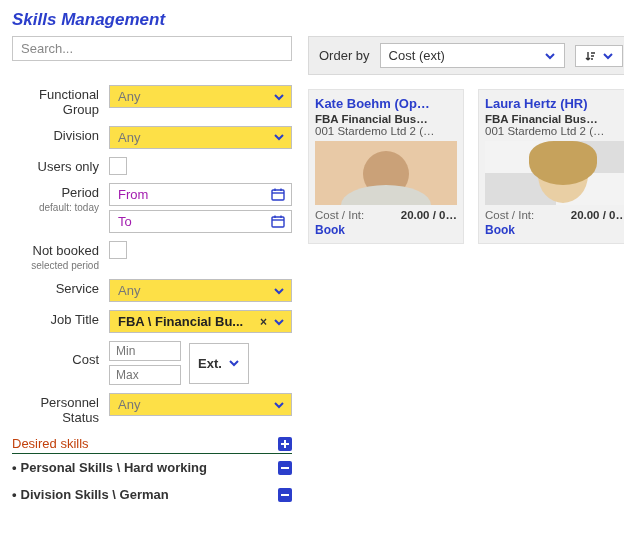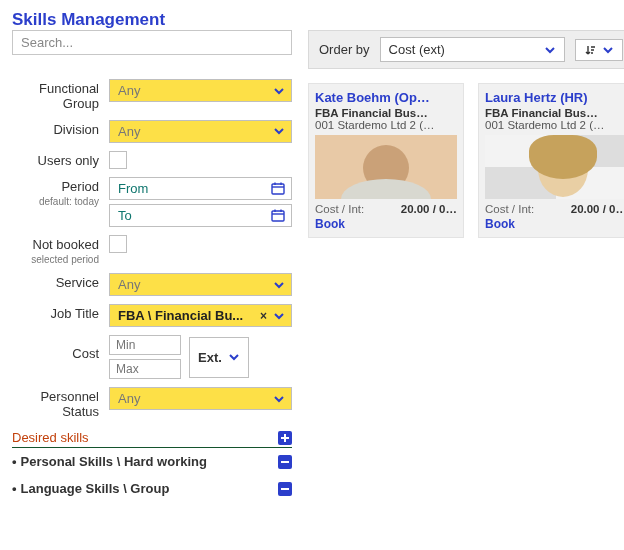--- a/index.html
+++ b/index.html
@@ -9,20 +9,22 @@
     color: #333;
     margin: 0;
     padding: 10px 12px;
     width: 624px;
     background: #fff;
   }
   .title {
     color: #2b3ecb;
     font-size: 17px;
     font-weight: 600;
+    margin-bottom: 6px;
+    font-style: italic;
   }
   .layout { display: flex; gap: 16px; }
   .left { width: 280px; flex: 0 0 280px; }
   .right { flex: 1; }
 
   .search-box {
     width: 100%;
     border: 1px solid #c7c7c7;
     padding: 4px 8px;
     font-size: 13px;
@@ -77,21 +79,21 @@
   }
   .select.with-value { color: #222; font-weight: 600; }
 
   .period-box {
     display: flex; flex-direction: column; gap: 4px;
   }
   .dateinput {
     position: relative;
     border: 1px solid #bfbfbf;
     padding: 3px 8px;
-    color: #0f766e;
+    color: #a21caf;
     cursor: pointer;
   }
   .dateinput .cal {
     position: absolute;
     right: 6px;
     top: 50%;
     transform: translateY(-50%);
   }
 
   .checkbox-empty {
@@ -385,21 +387,21 @@
     <div class="skill-item">
       <span><span class="bullet">•</span><span>Personal Skills \ Hard working</span></span>
       <span class="icon-minus">
         <svg width="14" height="14" viewBox="0 0 14 14">
             <rect x="0" y="0" width="14" height="14" rx="2" fill="#2b3ecb"></rect>
             <path d="M3 7h8" stroke="#fff" stroke-width="2"></path>
           </svg>
       </span>
     </div>
     <div class="skill-item">
-      <span><span class="bullet">•</span><span>Language Skills \ Group</span></span>
+      <span><span class="bullet">•</span><span>Division Skills \ German</span></span>
       <span class="icon-minus">
         <svg width="14" height="14" viewBox="0 0 14 14">
             <rect x="0" y="0" width="14" height="14" rx="2" fill="#2b3ecb"></rect>
             <path d="M3 7h8" stroke="#fff" stroke-width="2"></path>
           </svg>
       </span>
     </div>
   </div>
 
   <div class="right">

